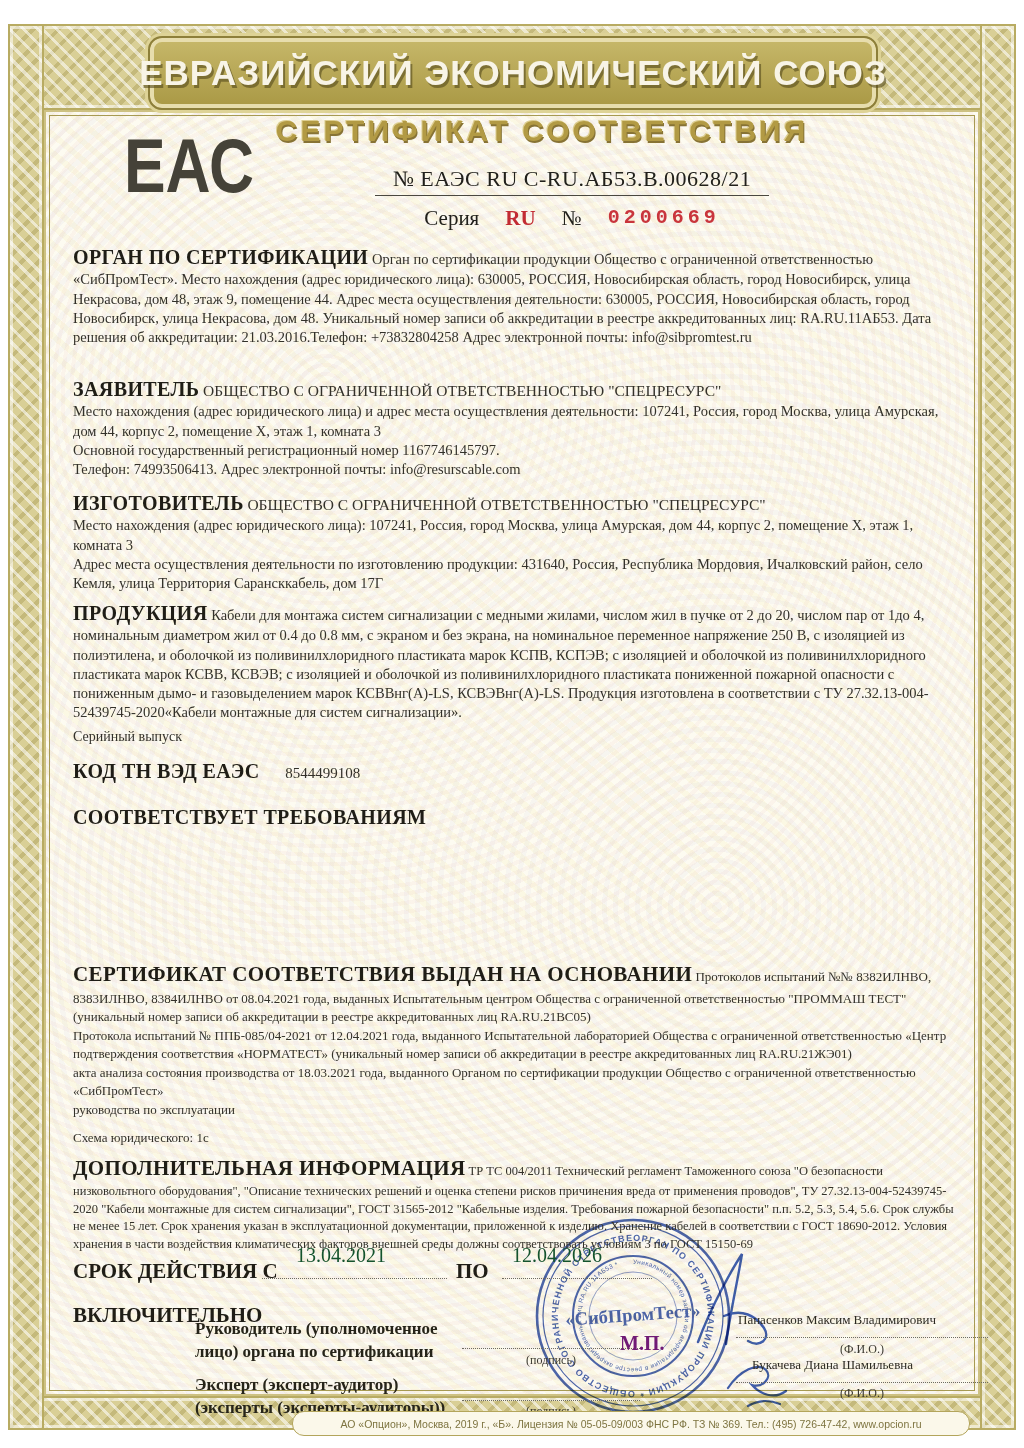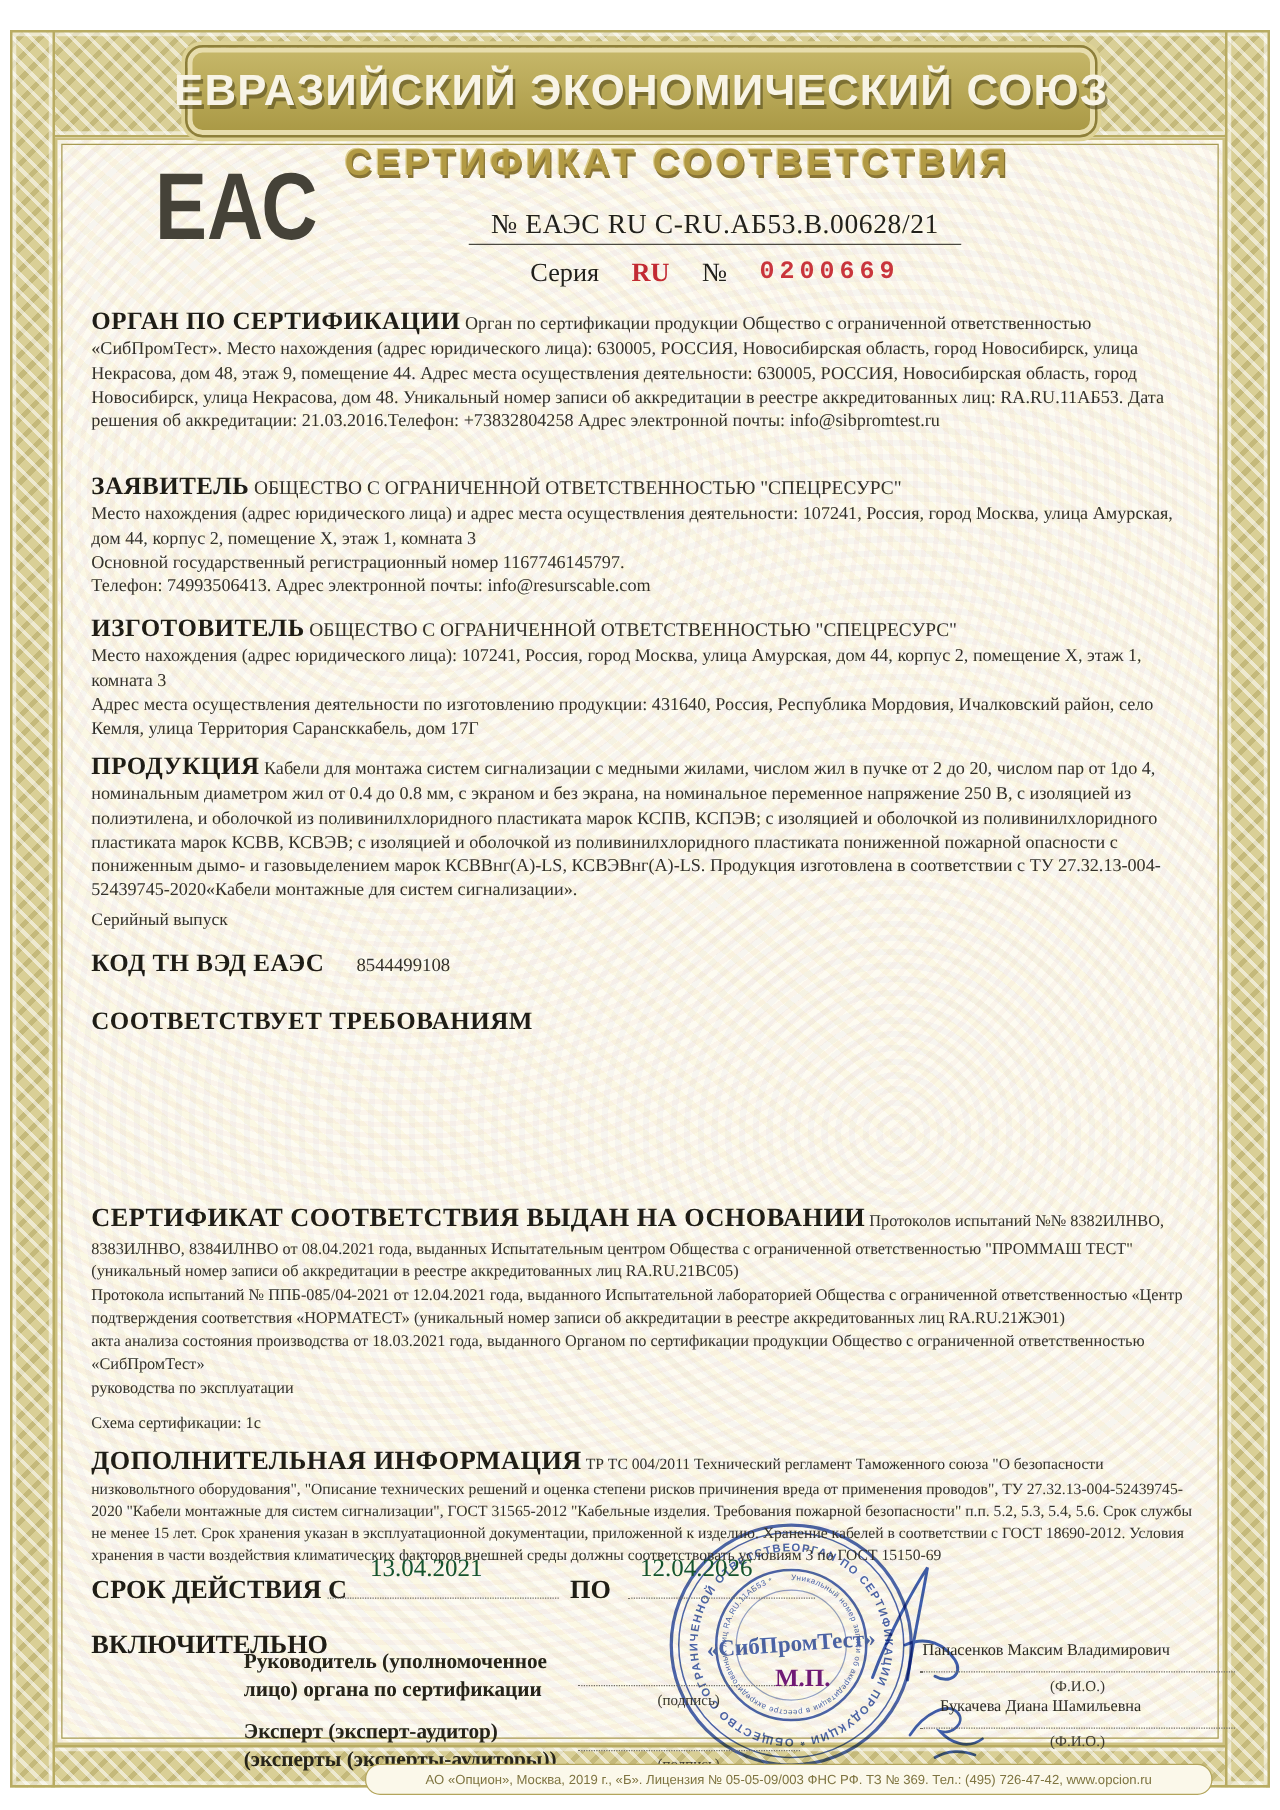--- a/index.html
+++ b/index.html
@@ -135,21 +135,21 @@
   </div>
 
   <div class="block z small" style="top:944px;">
     <span class="h1 big">СЕРТИФИКАТ СООТВЕТСТВИЯ ВЫДАН НА ОСНОВАНИИ</span>
     <span>Протоколов испытаний №№ 8382ИЛНВО, 8383ИЛНВО, 8384ИЛНВО от 08.04.2021 года, выданных Испытательным центром Общества с ограниченной ответственностью "ПРОММАШ ТЕСТ" (уникальный номер записи об аккредитации в реестре аккредитованных лиц RA.RU.21ВС05)</span>
     <div>Протокола испытаний № ППБ-085/04-2021 от 12.04.2021 года, выданного Испытательной лабораторией Общества с ограниченной ответственностью «Центр подтверждения соответствия «НОРМАТЕСТ» (уникальный номер записи об аккредитации в реестре аккредитованных лиц RA.RU.21ЖЭ01)</div>
     <div>акта анализа состояния производства от 18.03.2021 года, выданного Органом по сертификации продукции Общество с ограниченной ответственностью «СибПромТест»</div>
     <div>руководства по эксплуатации</div>
   </div>
 
-  <div class="block z small" style="top:1113px;">Схема сертификации: 1с</div>
+  <div class="block z small" style="top:1113px;">Схема юридического: 1с</div>
 
   <div class="block z tiny" style="top:1138px;">
     <span class="h1 big">ДОПОЛНИТЕЛЬНАЯ ИНФОРМАЦИЯ</span>
     <span>ТР ТС 004/2011 Технический регламент Таможенного союза "О безопасности низковольтного оборудования", "Описание технических решений и оценка степени рисков причинения вреда от применения проводов", ТУ 27.32.13-004-52439745-2020 "Кабели монтажные для систем сигнализации", ГОСТ 31565-2012 "Кабельные изделия. Требования пожарной безопасности" п.п. 5.2, 5.3, 5.4, 5.6. Срок службы не менее 15 лет. Срок хранения указан в эксплуатационной документации, приложенной к изделию. Хранение кабелей в соответствии с ГОСТ 18690-2012. Условия хранения в части воздействия климатических факторов внешней среды должны соответствовать условиям 3 по ГОСТ 15150-69</span>
   </div>
 
   <div class="bold-label z" style="left:73px;top:1243px;">СРОК ДЕЙСТВИЯ С</div>
   <div class="date z" style="left:296px;top:1228px;">13.04.2021</div>
   <div class="line z" style="left:262px;top:1262px;width:185px;"></div>
   <div class="bold-label z" style="left:456px;top:1243px;">ПО</div>

